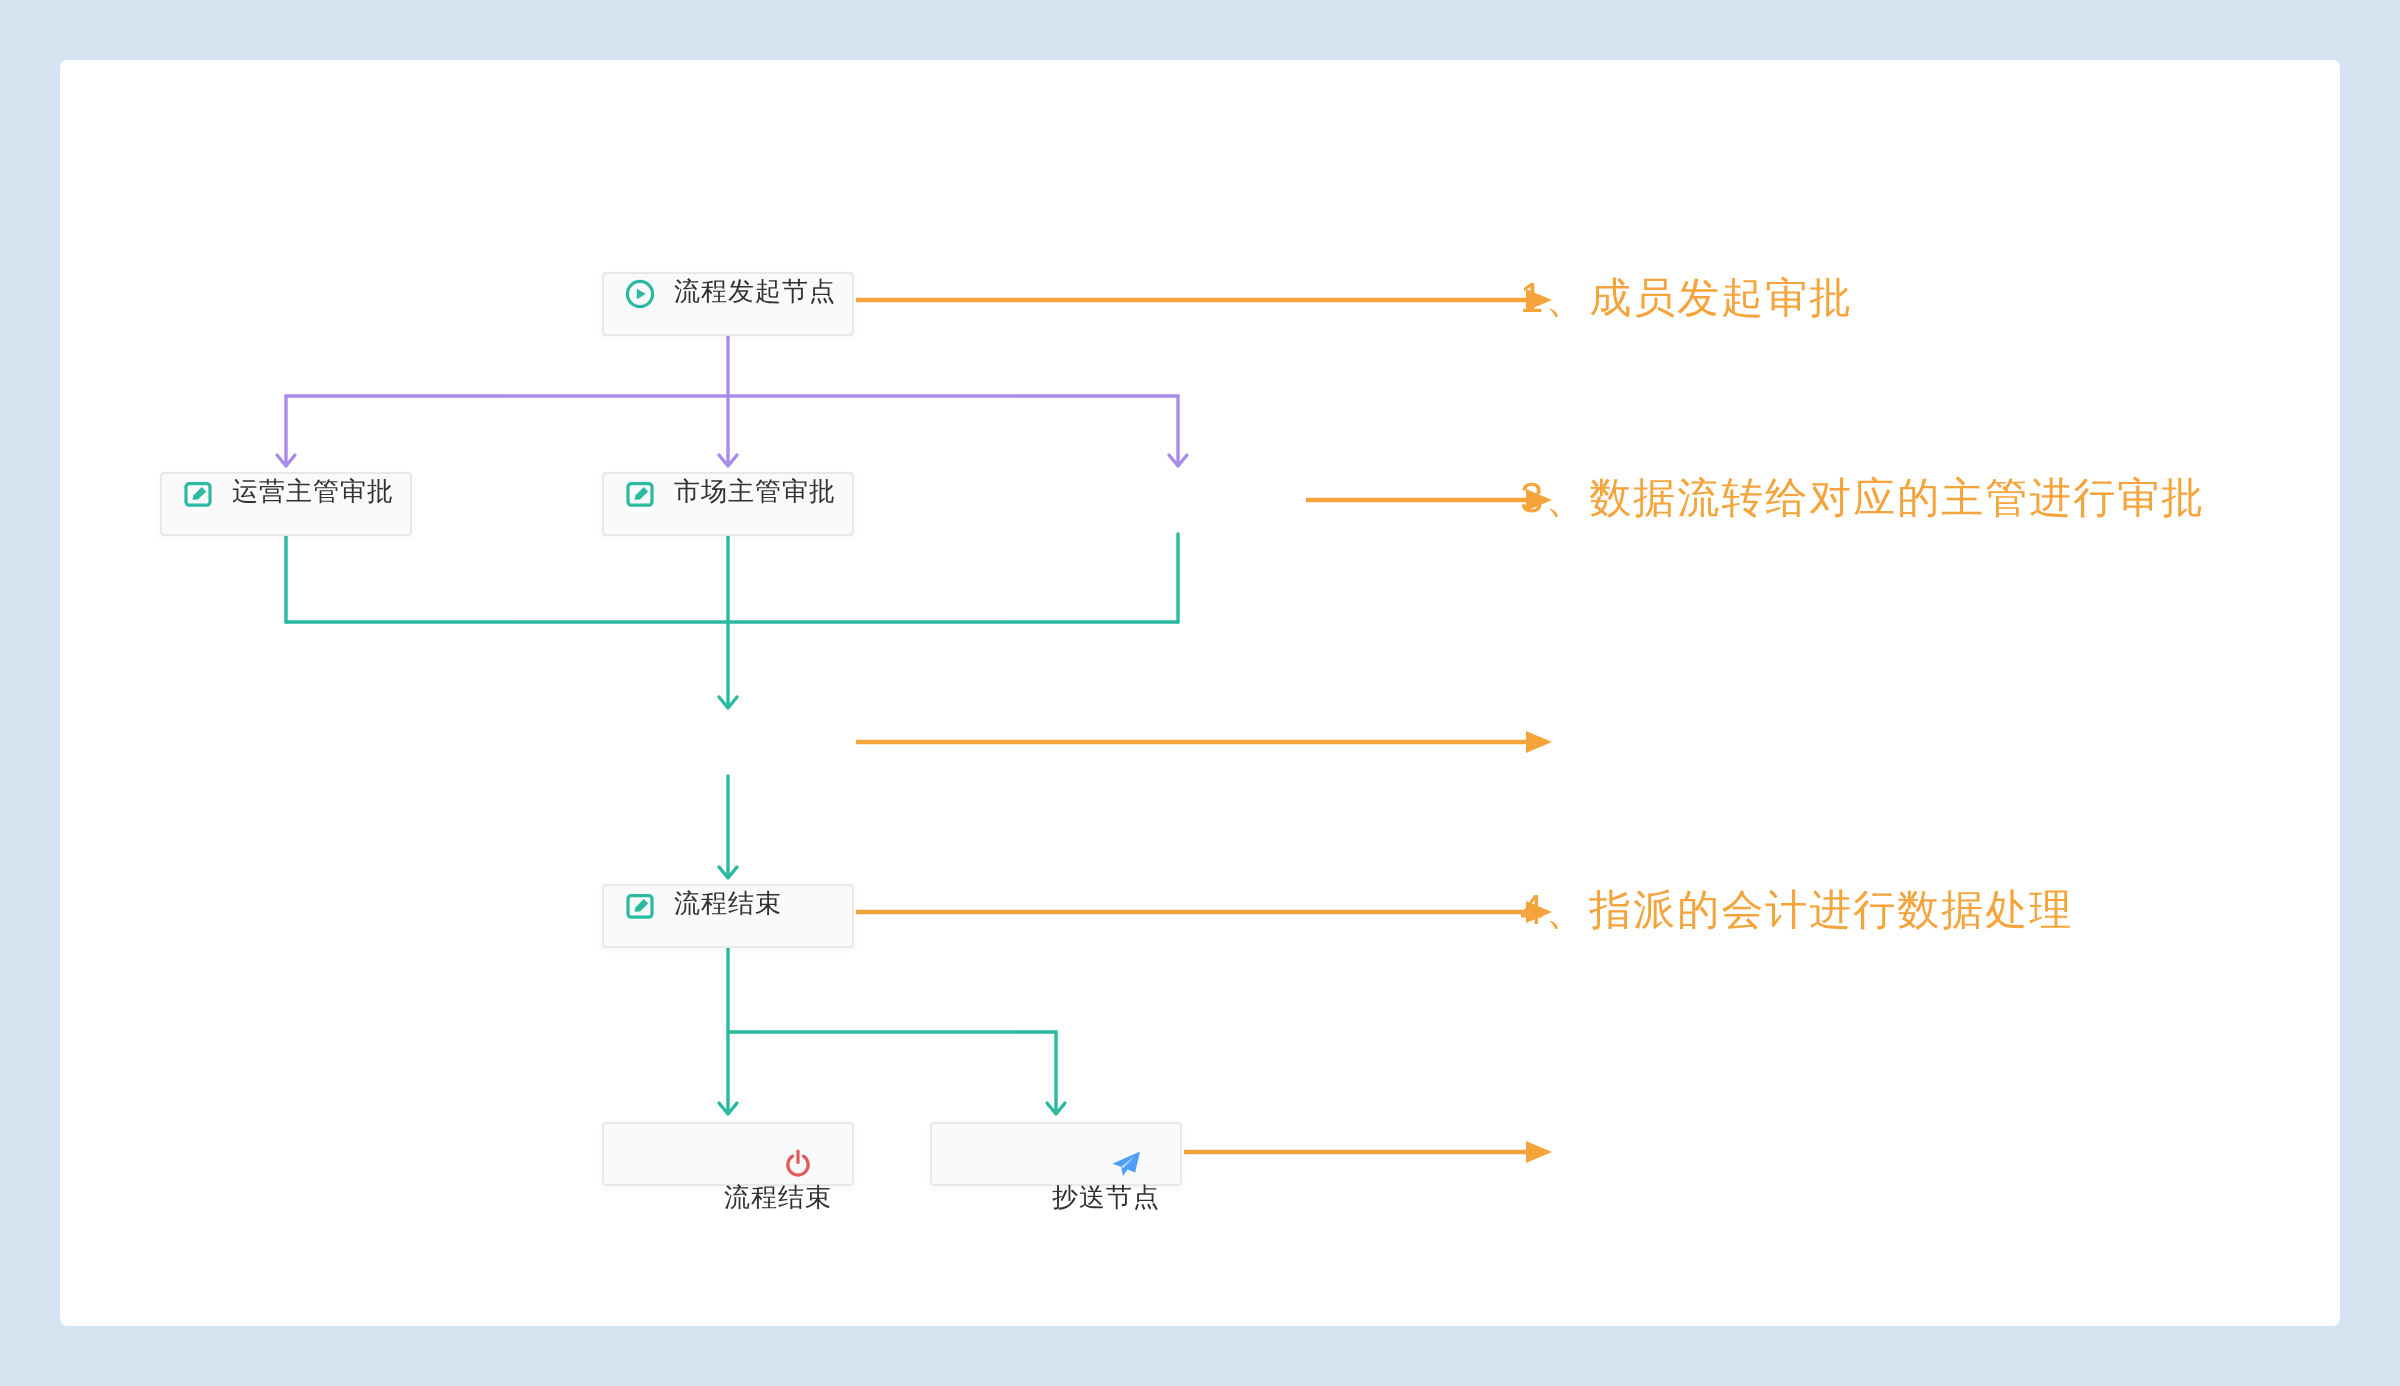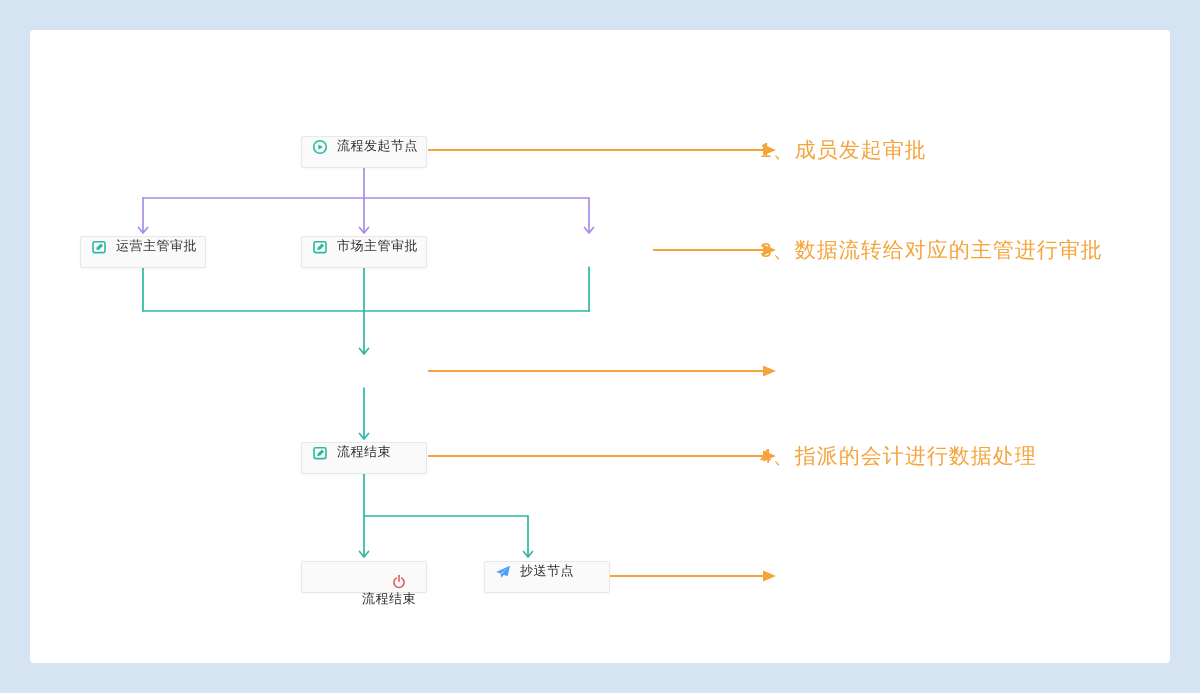--- a/index.html
+++ b/index.html
@@ -58,21 +58,21 @@
     letter-spacing:1px;white-space:nowrap;
   }
   
   #node-start   {left:271px;top:106px;}
   #node-ops     {left:50px; top:206px;}
   #node-market  {left:271px;top:206px;}
   #node-rd      {left:496px;top:206px;}
   #node-finance {left:271px;top:327px;}
   #node-process {left:271px;top:412px;}
   #node-end     {left:271px;top:531px;flex-direction:column;}
-  #node-cc      {left:454px;top:531px;}
+  #node-cc      {left:435px;top:531px;flex-direction:column;}
   #annotation-1 {top:109px;}
   #annotation-2 {top:209px;}
   #annotation-3 {top:330px;}
   #annotation-4 {top:415px;}
   #annotation-5 {top:535px;}
 </style>
 </head>
 <body>
 
 <div class="board">

